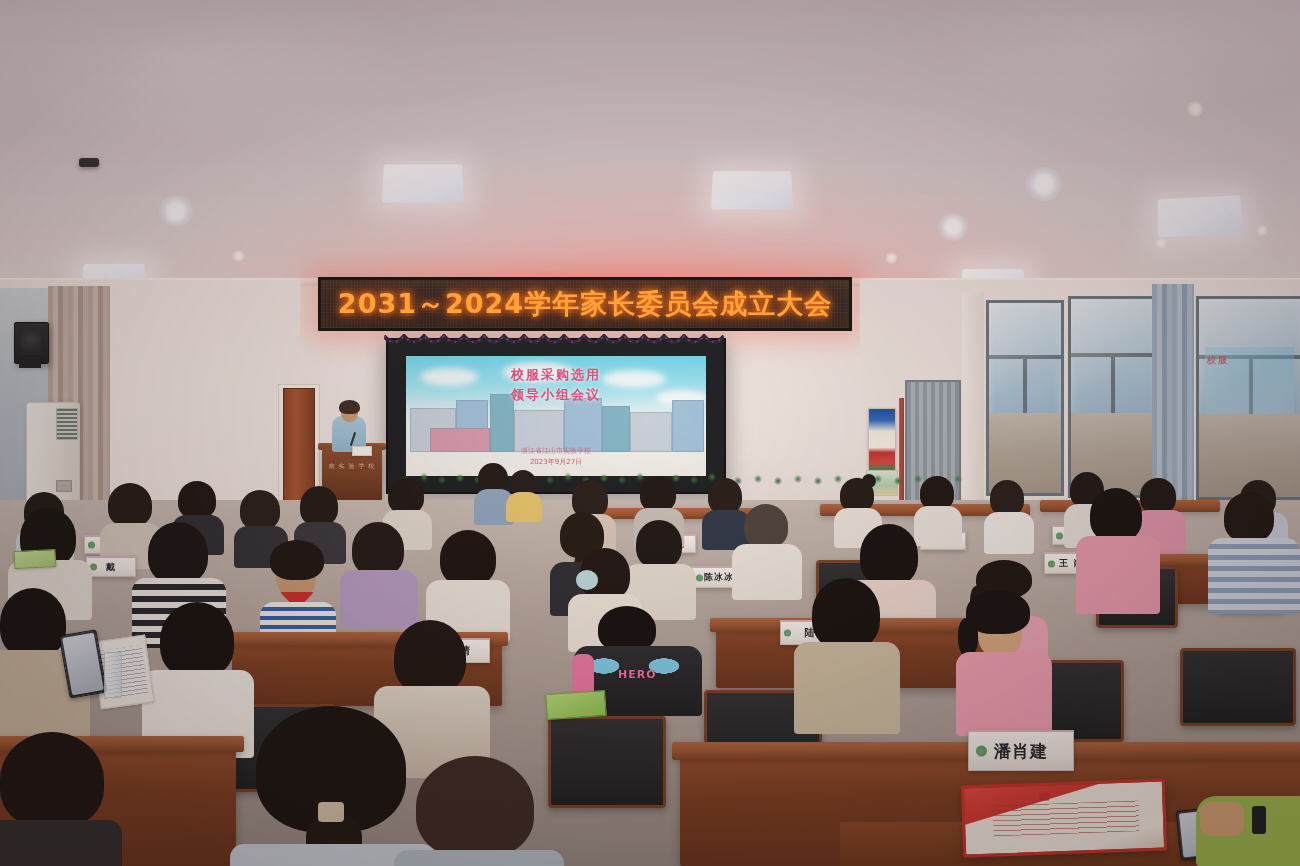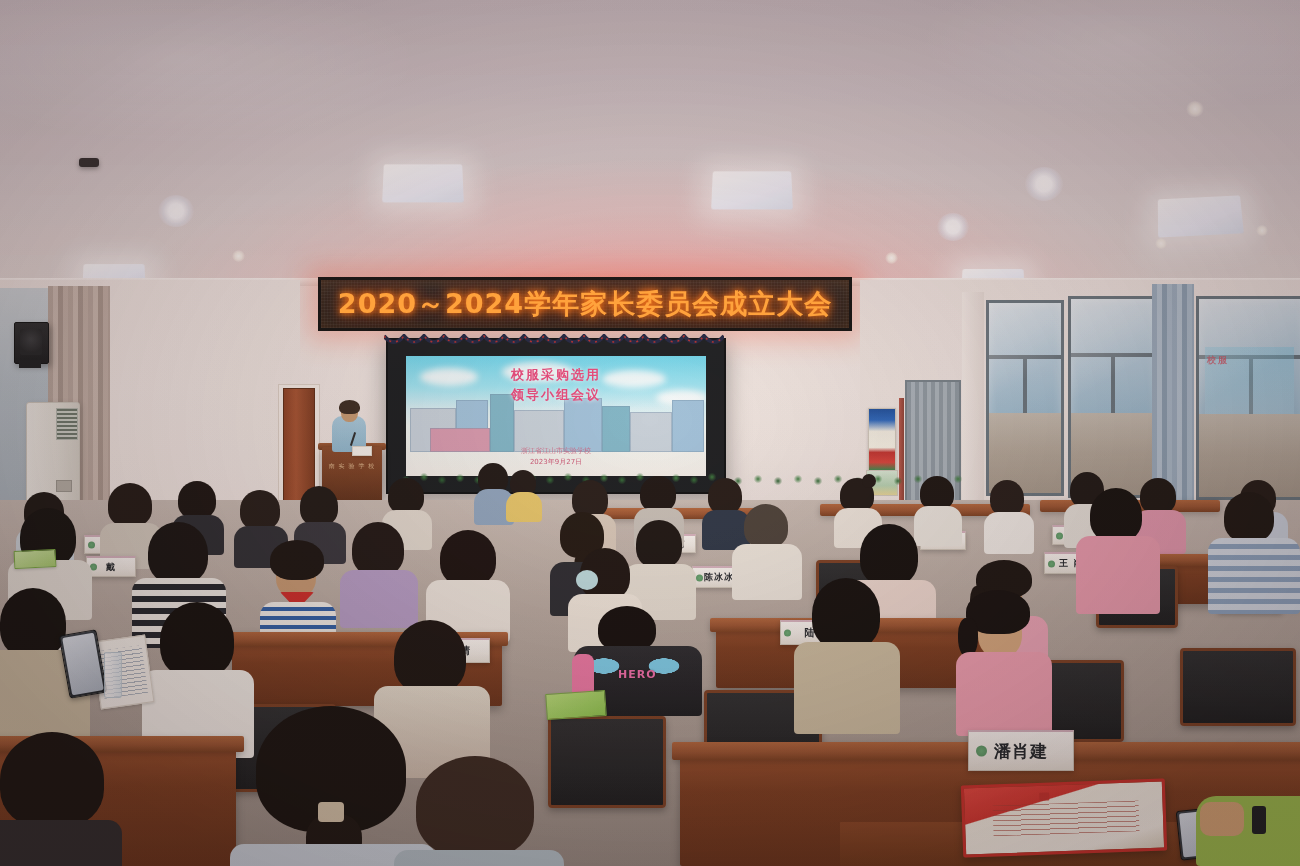--- a/index.html
+++ b/index.html
@@ -479,21 +479,21 @@
   <div class="projector" style="left:79px;top:158px;width:20px;height:9px;"></div>
   <div class="projector" style="left:154px;top:317px;width:18px;height:8px;"></div>
   <div class="projector" style="left:930px;top:318px;width:18px;height:8px;"></div>
 
   <div class="backwall"></div>
   <div class="wall-crown"></div>
 
   <div class="led-glow"></div>
   <div class="led-banner">
     <div class="led-grain"></div>
-    <div class="led-text">2020～2024学年家长委员会成立大会</div>
+    <div class="led-text">2031～2024学年家长委员会成立大会</div>
   </div>
 
   <div class="screen-side" style="left:386px;"></div>
   <div class="screen-side" style="left:690px;"></div>
   <div class="screen-frame">
     <div class="screen-img">
       <div class="cloud" style="left:14px;top:12px;width:58px;height:18px;"></div>
       <div class="cloud" style="left:96px;top:6px;width:72px;height:20px;"></div>
       <div class="cloud" style="left:196px;top:14px;width:64px;height:18px;"></div>
       <div class="cloud" style="left:250px;top:34px;width:52px;height:16px;"></div>

